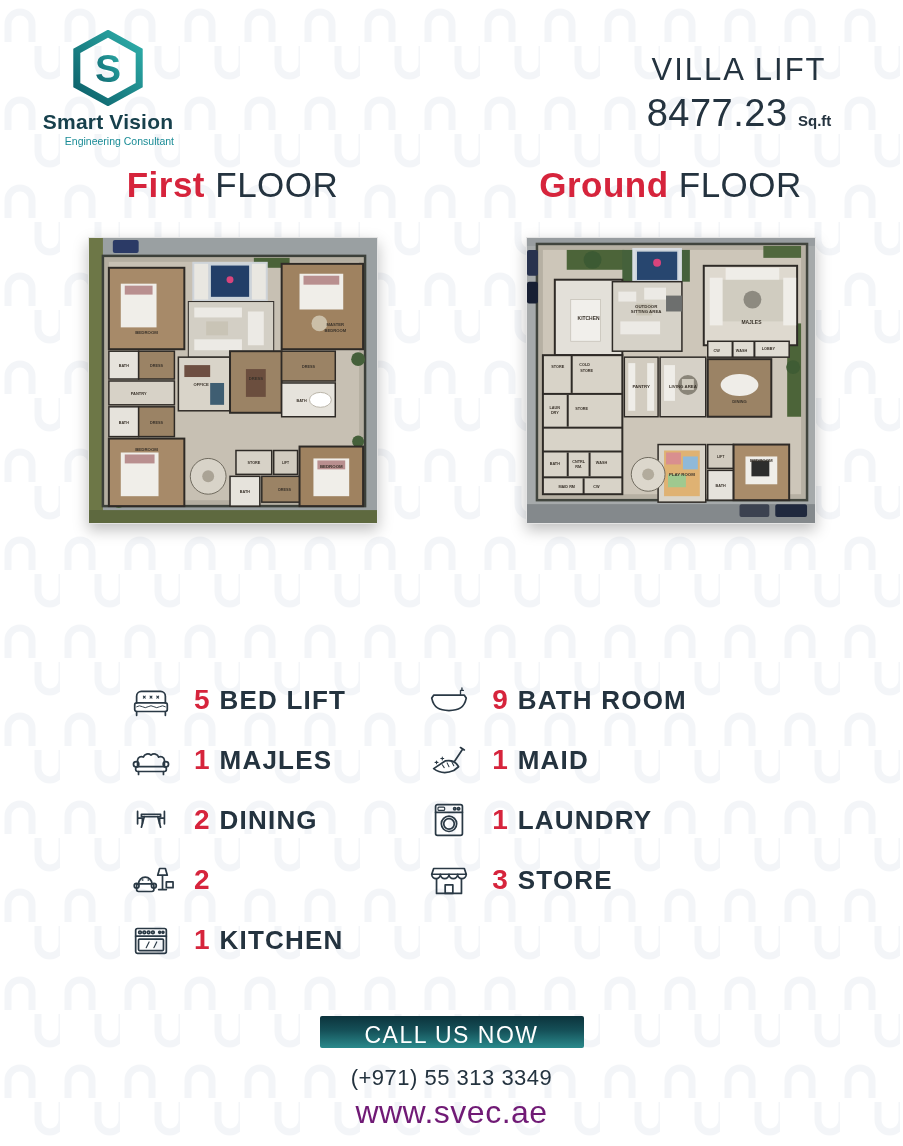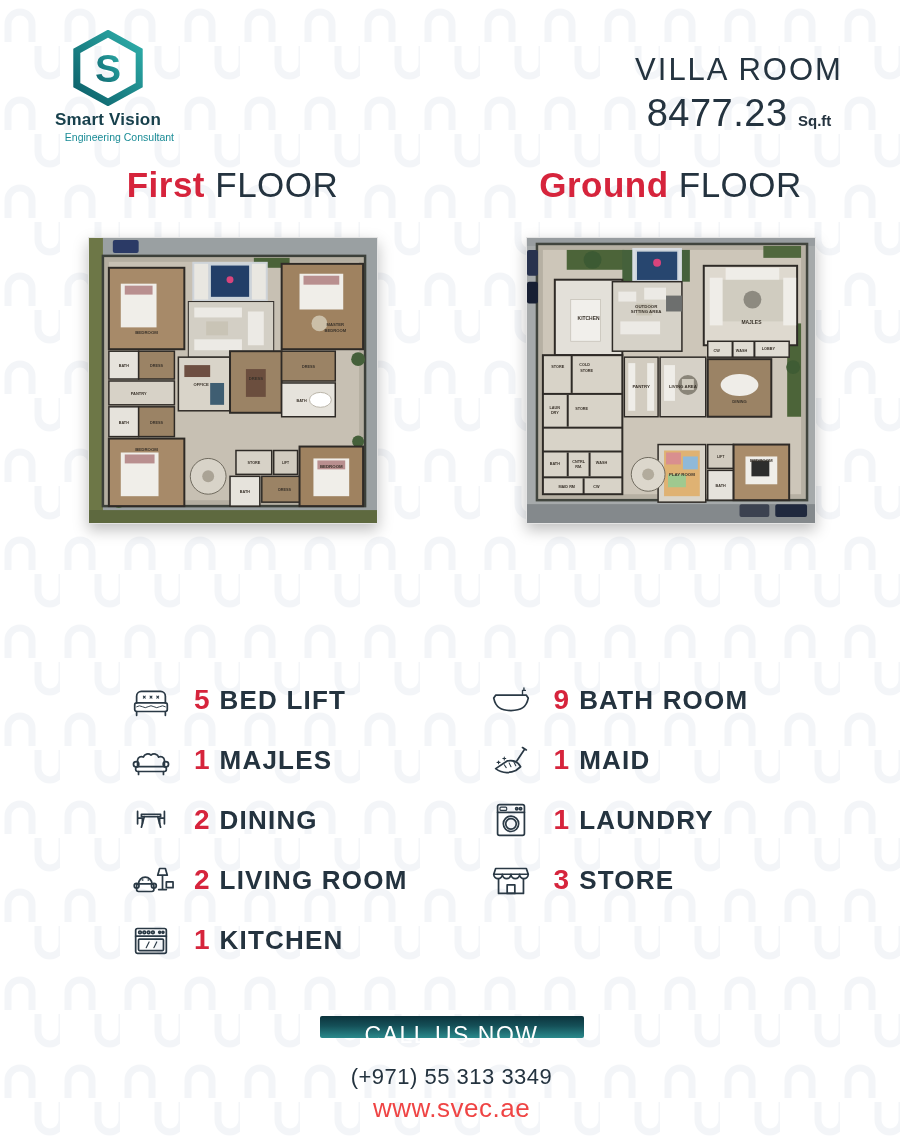--- a/index.html
+++ b/index.html
@@ -8,21 +8,21 @@
     position:relative; width:903px; height:1146px; overflow:hidden;
     background:#ffffff; font-family:"Liberation Sans", sans-serif;
     margin:0 auto;
   }
   .bg-pattern { position:absolute; left:0; top:0; z-index:0; }
   .content { position:relative; z-index:1; width:100%; height:100%; }
 
   
   .logo-block { position:absolute; left:42px; top:30px; width:132px; text-align:center; }
   .logo-mark { display:block; margin:0 auto 4px auto; }
-  .brand-name { font-size:17px; font-weight:800; color:#17404c; letter-spacing:.2px; }
+  .brand-name { font-size:21px; font-weight:800; color:#17404c; letter-spacing:.2px; }
   .brand-sub { font-size:10.5px; font-weight:500; color:#1a8c96; margin-top:1px;text-align:right; }
 
   .villa-block { position:absolute; right:44px; top:52px; width:240px; text-align:center; color:#24333f; }
   .villa-label { font-size:31px; font-weight:400; letter-spacing:2px; }
   .villa-value-row { margin-top:4px; }
   .villa-value { font-size:38px; font-weight:400; letter-spacing:.5px; }
   .villa-unit { font-size:15px; font-weight:700; margin-left:6px; }
 
   
   .floors { position:absolute; top:165px; left:0; width:100%; display:flex; justify-content:center; gap:148px; }
@@ -38,27 +38,27 @@
   .feat-col { display:flex; flex-direction:column; }
   .feat-row { display:flex; align-items:center; height:60px; }
   .feat-icon { width:50px; height:46px; stroke:#2a3945; fill:none; stroke-width:1.8;
                stroke-linecap:round; stroke-linejoin:round; flex:0 0 50px; }
   .feat-count { font-size:28px; font-weight:800; color:#d6243c; margin-left:18px; }
   .feat-label { font-size:26px; font-weight:800; color:#24333f; letter-spacing:1.2px; margin-left:10px; }
 
   
   .cta { position:absolute; top:1016px; left:0; width:100%; text-align:center; }
   .call-button {
-    display:inline-block; width:264px; height:22px; line-height:38px;
+    display:inline-block; width:264px; height:32px; line-height:38px;
     background:linear-gradient(180deg,#0c333c 0%,#155058 45%,#2a8a8c 100%);
     color:#ffffff; font-size:23px; font-weight:500; letter-spacing:1.5px;
     border:none; border-radius:2px; cursor:pointer; font-family:"Liberation Sans", sans-serif;
   }
   .phone { margin-top:17px; font-size:22px; font-weight:500; color:#24333f; letter-spacing:.5px; }
-  .website { margin-top:3px; font-size:26px; font-weight:500; color:#ef4444; letter-spacing:.5px; }
+  .website { margin-top:3px; font-size:32px; font-weight:500; color:#701a75; letter-spacing:.5px; }
 </style>
 </head>
 <body>
 
 <div class="page">
 
   <svg class="bg-pattern" width="903" height="1146" aria-hidden="true">
     <defs>
       <pattern id="bgp" width="60" height="88" patternUnits="userSpaceOnUse">
         <path d="M8,42 V24 a12,12 0 0 1 24,0 V42" fill="none" stroke="#e9edf2" stroke-width="7"></path>
@@ -149,21 +149,21 @@
           </linearGradient>
         </defs>
         <polygon points="50,4 90,26 90,70 50,92 10,70 10,26" fill="none" stroke="url(#lg1)" stroke-width="9"></polygon>
         <text x="50" y="66" text-anchor="middle" font-size="50" font-weight="800" font-family="Liberation Sans, sans-serif" fill="url(#lg1)">S</text>
       </svg>
       <div class="brand-name">Smart Vision</div>
       <div class="brand-sub">Engineering Consultant</div>
     </div>
 
     <div class="villa-block">
-      <div class="villa-label">VILLA ROOM</div>
+      <div class="villa-label">VILLA LIFT</div>
       <div class="villa-value-row">
         <span class="villa-value">8477.23</span>
         <span class="villa-unit">Sq.ft</span>
       </div>
     </div>
 
     <div class="floors">
       <div class="floor">
         <div class="floor-title">
           <span class="accent">First</span><span> FLOOR</span>
@@ -367,21 +367,20 @@
               <use href="#dining-icon"></use>
             </svg>
             <span class="feat-count">2</span>
             <span class="feat-label">DINING</span>
           </div>
           <div class="feat-row">
             <svg class="feat-icon" viewBox="0 0 48 48">
               <use href="#living-icon"></use>
             </svg>
             <span class="feat-count">2</span>
-            <span class="feat-label">LIVING ROOM</span>
           </div>
           <div class="feat-row">
             <svg class="feat-icon" viewBox="0 0 48 48">
               <use href="#kitchen-icon"></use>
             </svg>
             <span class="feat-count">1</span>
             <span class="feat-label">KITCHEN</span>
           </div>
         </div>
       <div class="feat-col">

